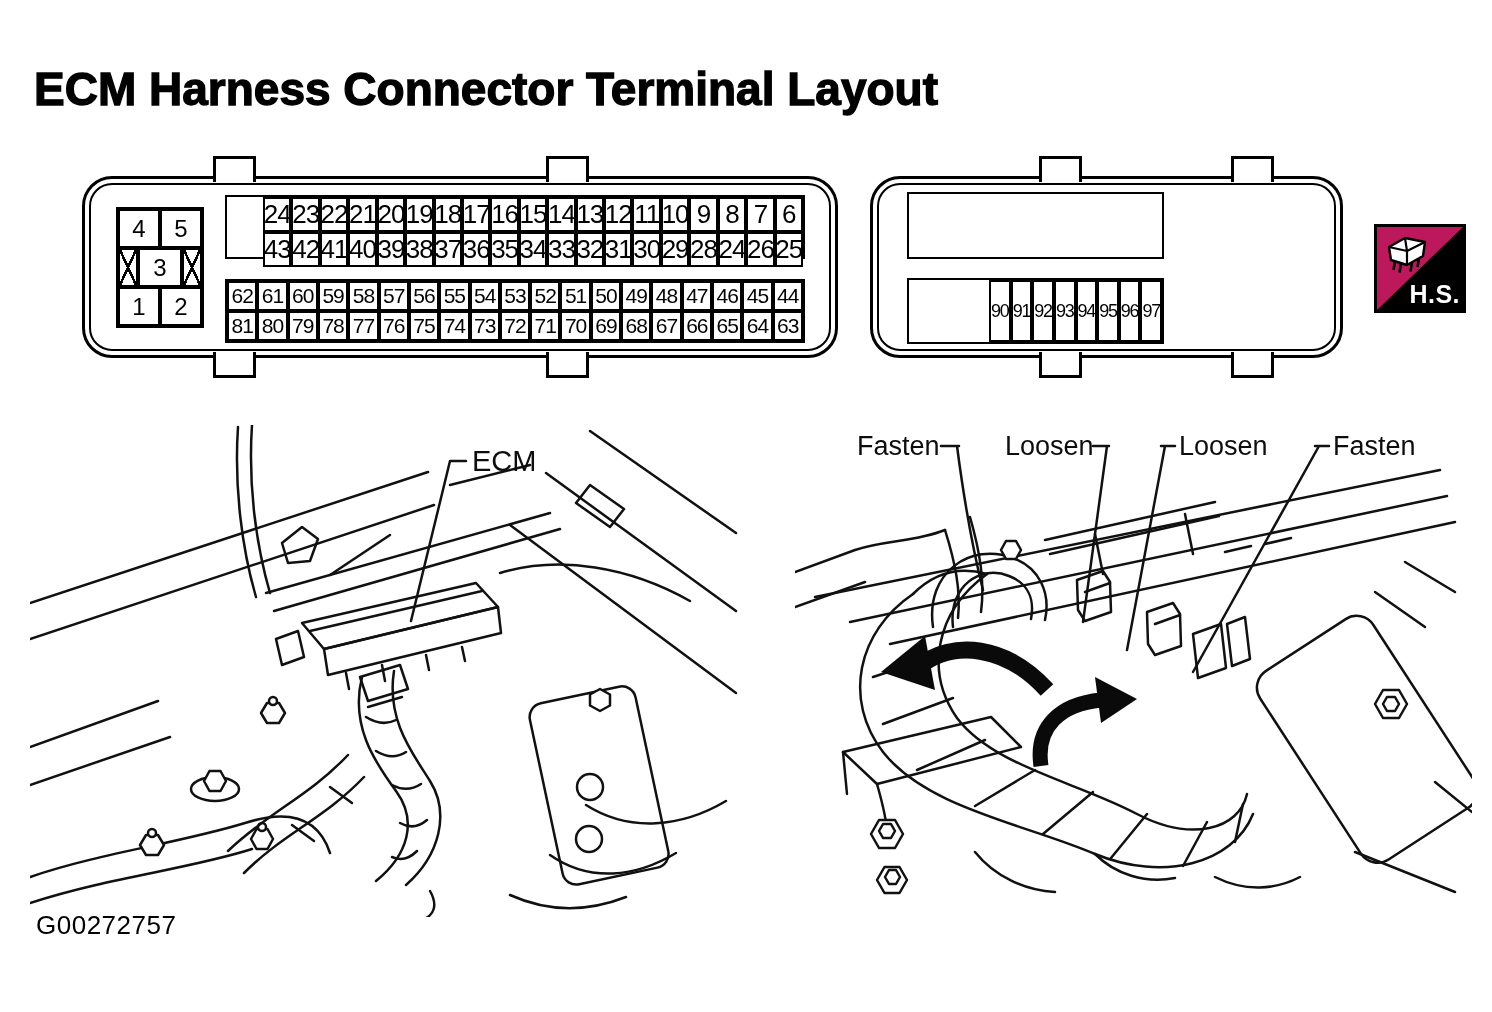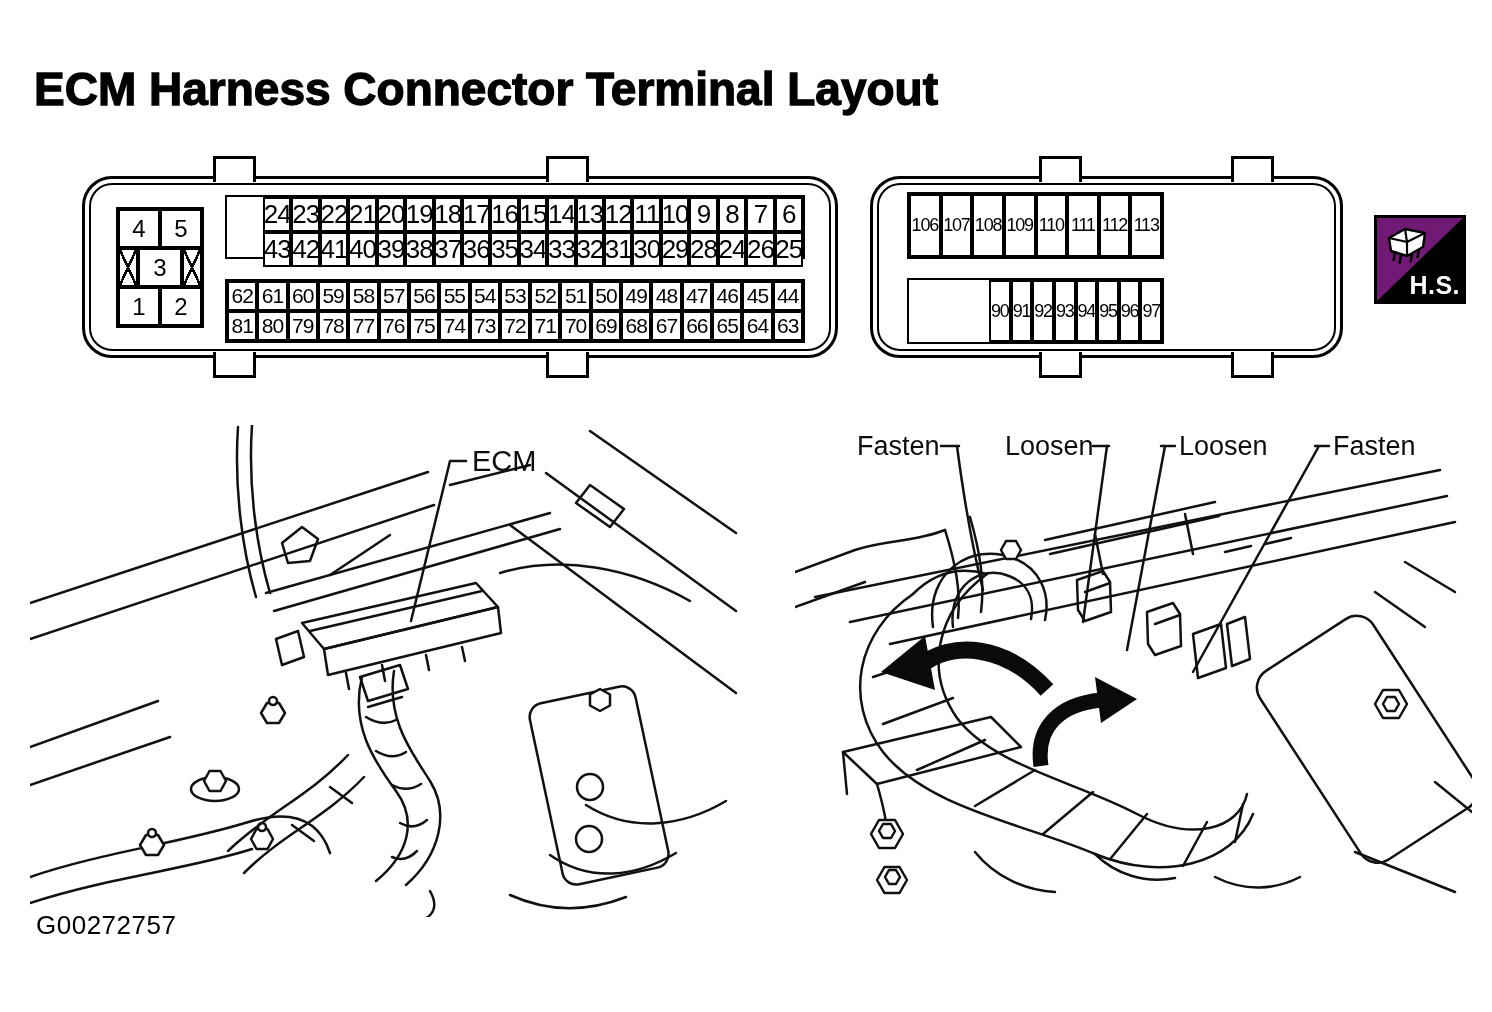--- a/index.html
+++ b/index.html
@@ -31,21 +31,21 @@
   .grid-l-corner .trow:nth-child(2) .tcell:nth-child(1),
   .grid-l-corner .trow:nth-child(2) .tcell:nth-child(3) { flex:0 0 24%; }
 
   .grid-r-up   { left:34px; top:13px; width:257px; height:67px; font-size:18px; letter-spacing:-1.2px; }
   .grid-r-low  { left:34px; top:99px; width:257px; height:66px; font-size:18px; letter-spacing:-1.2px;align-items:flex-end; }
   .grid-r-corner { left:296px; top:28px; width:143px; height:117px; font-size:19px; letter-spacing:-0.5px; }
   .grid-r-corner .trow:nth-child(2) .tcell:nth-child(1),
   .grid-r-corner .trow:nth-child(2) .tcell:nth-child(4) { flex:0 0 16%; }
 
   
-  .hs { position:absolute; left:1374px; top:215px; width:92px; height:89px; border:3px solid #000; background:#701a75; }
+  .hs { position:absolute; left:1374px; top:224px; width:92px; height:89px; border:3px solid #000; background:#be185d; }
   .hs-tri { position:absolute; inset:0; background:#000; clip-path:polygon(100% 0, 100% 100%, 0 100%); }
   .hs-label { position:absolute; right:3px; bottom:1px; color:#fff; font-weight:bold; font-size:25px; z-index:2; letter-spacing:0.5px; }
   .hs-glyph { position:absolute; left:4px; top:4px; width:50px; height:46px; z-index:1; }
 
   .figure-code { position:absolute; left:36px; top:910px; font-size:26px; letter-spacing:0.5px; }
 
   .illus { position:absolute; }
   svg text { font-family:"Liberation Sans", sans-serif; fill:#0d0d0d; }
   .sk { stroke:#111; stroke-width:2.5; fill:none; stroke-linecap:round; stroke-linejoin:round; }
   .skf { stroke:#111; stroke-width:2.5; fill:#fff; stroke-linejoin:round; }
@@ -166,30 +166,20 @@
     </div>
 </div>
 
 <div class="shell" style="left:870px; top:176px; width:473px; height:182px;">
   <div class="tab top" style="left:166px;"></div>
   <div class="tab top" style="left:358px;"></div>
   <div class="tab bot" style="left:166px;"></div>
   <div class="tab bot" style="left:358px;"></div>
   <div class="shell-inner"></div>
   <div class="tgrid grid-r-up">
-      <div class="trow">
-        <div class="tcell">106</div>
-        <div class="tcell">107</div>
-        <div class="tcell">108</div>
-        <div class="tcell">109</div>
-        <div class="tcell">110</div>
-        <div class="tcell">111</div>
-        <div class="tcell">112</div>
-        <div class="tcell">113</div>
-      </div>
     </div>
   <div class="tgrid grid-r-low">
       <div class="trow">
         <div class="tcell">90</div>
         <div class="tcell">91</div>
         <div class="tcell">92</div>
         <div class="tcell">93</div>
         <div class="tcell">94</div>
         <div class="tcell">95</div>
         <div class="tcell">96</div>

